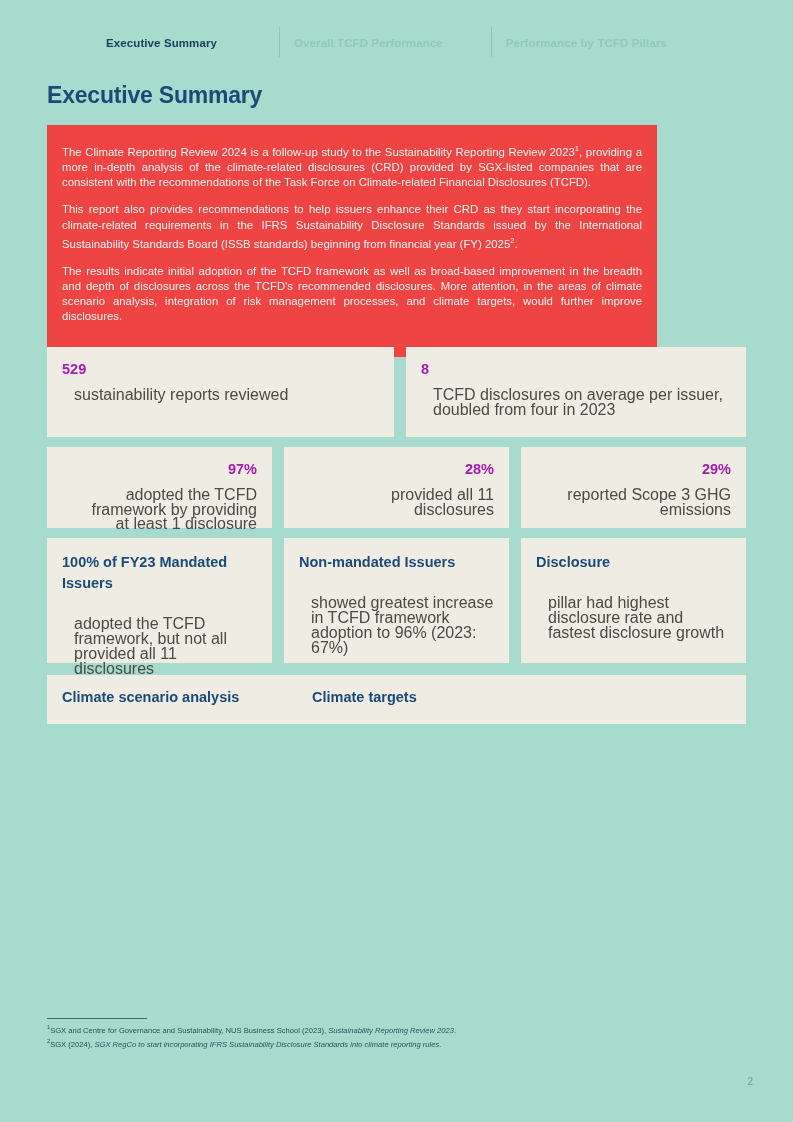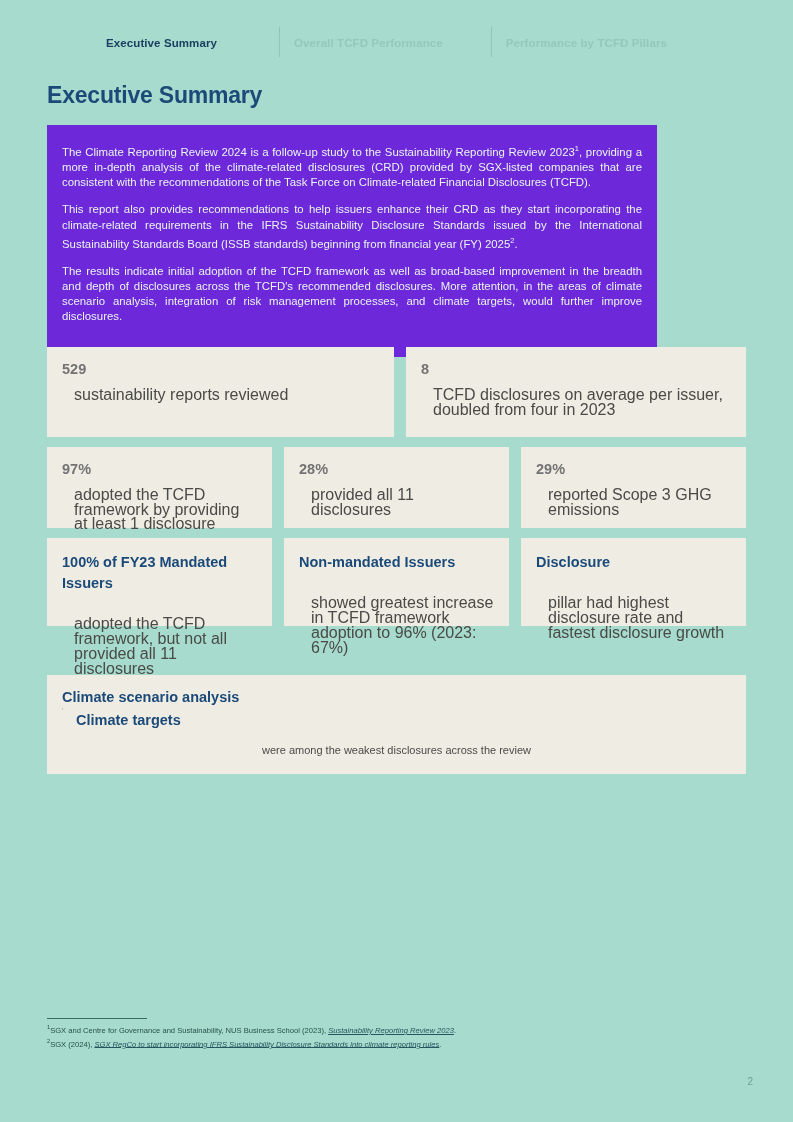--- a/index.html
+++ b/index.html
@@ -68,21 +68,21 @@
     color: #1b4a79;
     letter-spacing: -0.2px;
   }
 
   
   .intro {
     position: absolute;
     left: 47px;
     top: 125px;
     width: 610px;
-    background: #6d28d9;
+    background: #ef4444;
     padding: 16px 15px 16px 15px;
     box-sizing: border-box;
   }
   .intro p {
     margin: 0 0 12px 0;
     color: #eaf4f1;
     font-size: 11.4px;
     line-height: 15.2px;
     text-align: justify;
   }
@@ -99,28 +99,28 @@
   .card {
     background: #efece4;
     box-sizing: border-box;
   }
 
   .row-a { top: 347px; width: 699px; }
   .row-a .card { padding: 14px 15px 14px 15px; height: 90px; }
   .card-wide-l { width: 347px; }
   .card-wide-r { width: 340px; }
 
-  .row-b { top: 447px; width: 699px; }
+  .row-b { top: 447px; width: 699px; text-align: right; }
   .row-b .card { padding: 14px 15px 14px 15px; height: 81px; width: 229px; }
 
   .row-c { top: 538px; width: 699px; }
-  .row-c .card { padding: 14px 15px 16px 15px; height: 88px; width: 229px; }
+  .row-c .card { padding: 14px 15px 16px 15px; height: 125px; width: 229px; }
 
   .stat-num {
-    color: #737373;
+    color: #a21caf;
     font-weight: 700;
     font-size: 14.5px;
     margin-bottom: 10px;
     line-height: 17px;
   }
   .stat-desc {
     color: #4a4a46;
     font-size: 16px;
     line-height: 14.5px;
     margin-left: 12px;
@@ -140,21 +140,20 @@
     left: 47px;
     top: 675px;
     width: 699px;
     background: #efece4;
     box-sizing: border-box;
     padding: 12px 15px 16px 15px;
   }
   .pillar-row {
     display: flex;
     align-items: flex-start;
-    flex-direction: column;
   }
   .pillar {
     color: #1b4a79;
     font-weight: 700;
     font-size: 14.5px;
     line-height: 21px;
     padding: 0 14px;
     box-sizing: border-box;
   }
   .pillar:first-child { padding-left: 0; }
@@ -188,21 +187,20 @@
   }
   .fn {
     font-size: 7.6px;
     line-height: 11px;
     color: #28514c;
   }
   .fn sup { font-size: 5.6px; vertical-align: super; }
   .fn a, .fn .lnk {
     color: #25565f;
     font-style: italic;
-    text-decoration: underline;
   }
 
   .page-num {
     position: absolute;
     right: 40px;
     top: 1076px;
     font-size: 10px;
     color: #6f9e93;
   }
 </style>
@@ -271,21 +269,20 @@
     </div>
   </div>
 
   <div class="row-d">
     <div class="pillar-row">
       <div class="pillar pillar-w1">Climate scenario analysis</div>
       <div class="pillar-sep"></div>
       <div class="pillar-sep"></div>
       <div class="pillar pillar-w3">Climate targets</div>
     </div>
-    <div class="pillar-caption">were among the weakest disclosures across the review</div>
   </div>
 
   <div class="footnotes">
     <div class="fn-rule"></div>
     <div class="fn">
       <sup>1</sup><span>SGX and Centre for Governance and Sustainability, NUS Business School (2023), </span><span class="lnk">Sustainability Reporting Review 2023</span><span>.</span>
     </div>
     <div class="fn">
       <sup>2</sup><span>SGX (2024), </span><span class="lnk">SGX RegCo to start incorporating IFRS Sustainability Disclosure Standards into climate reporting rules</span><span>.</span>
     </div>

